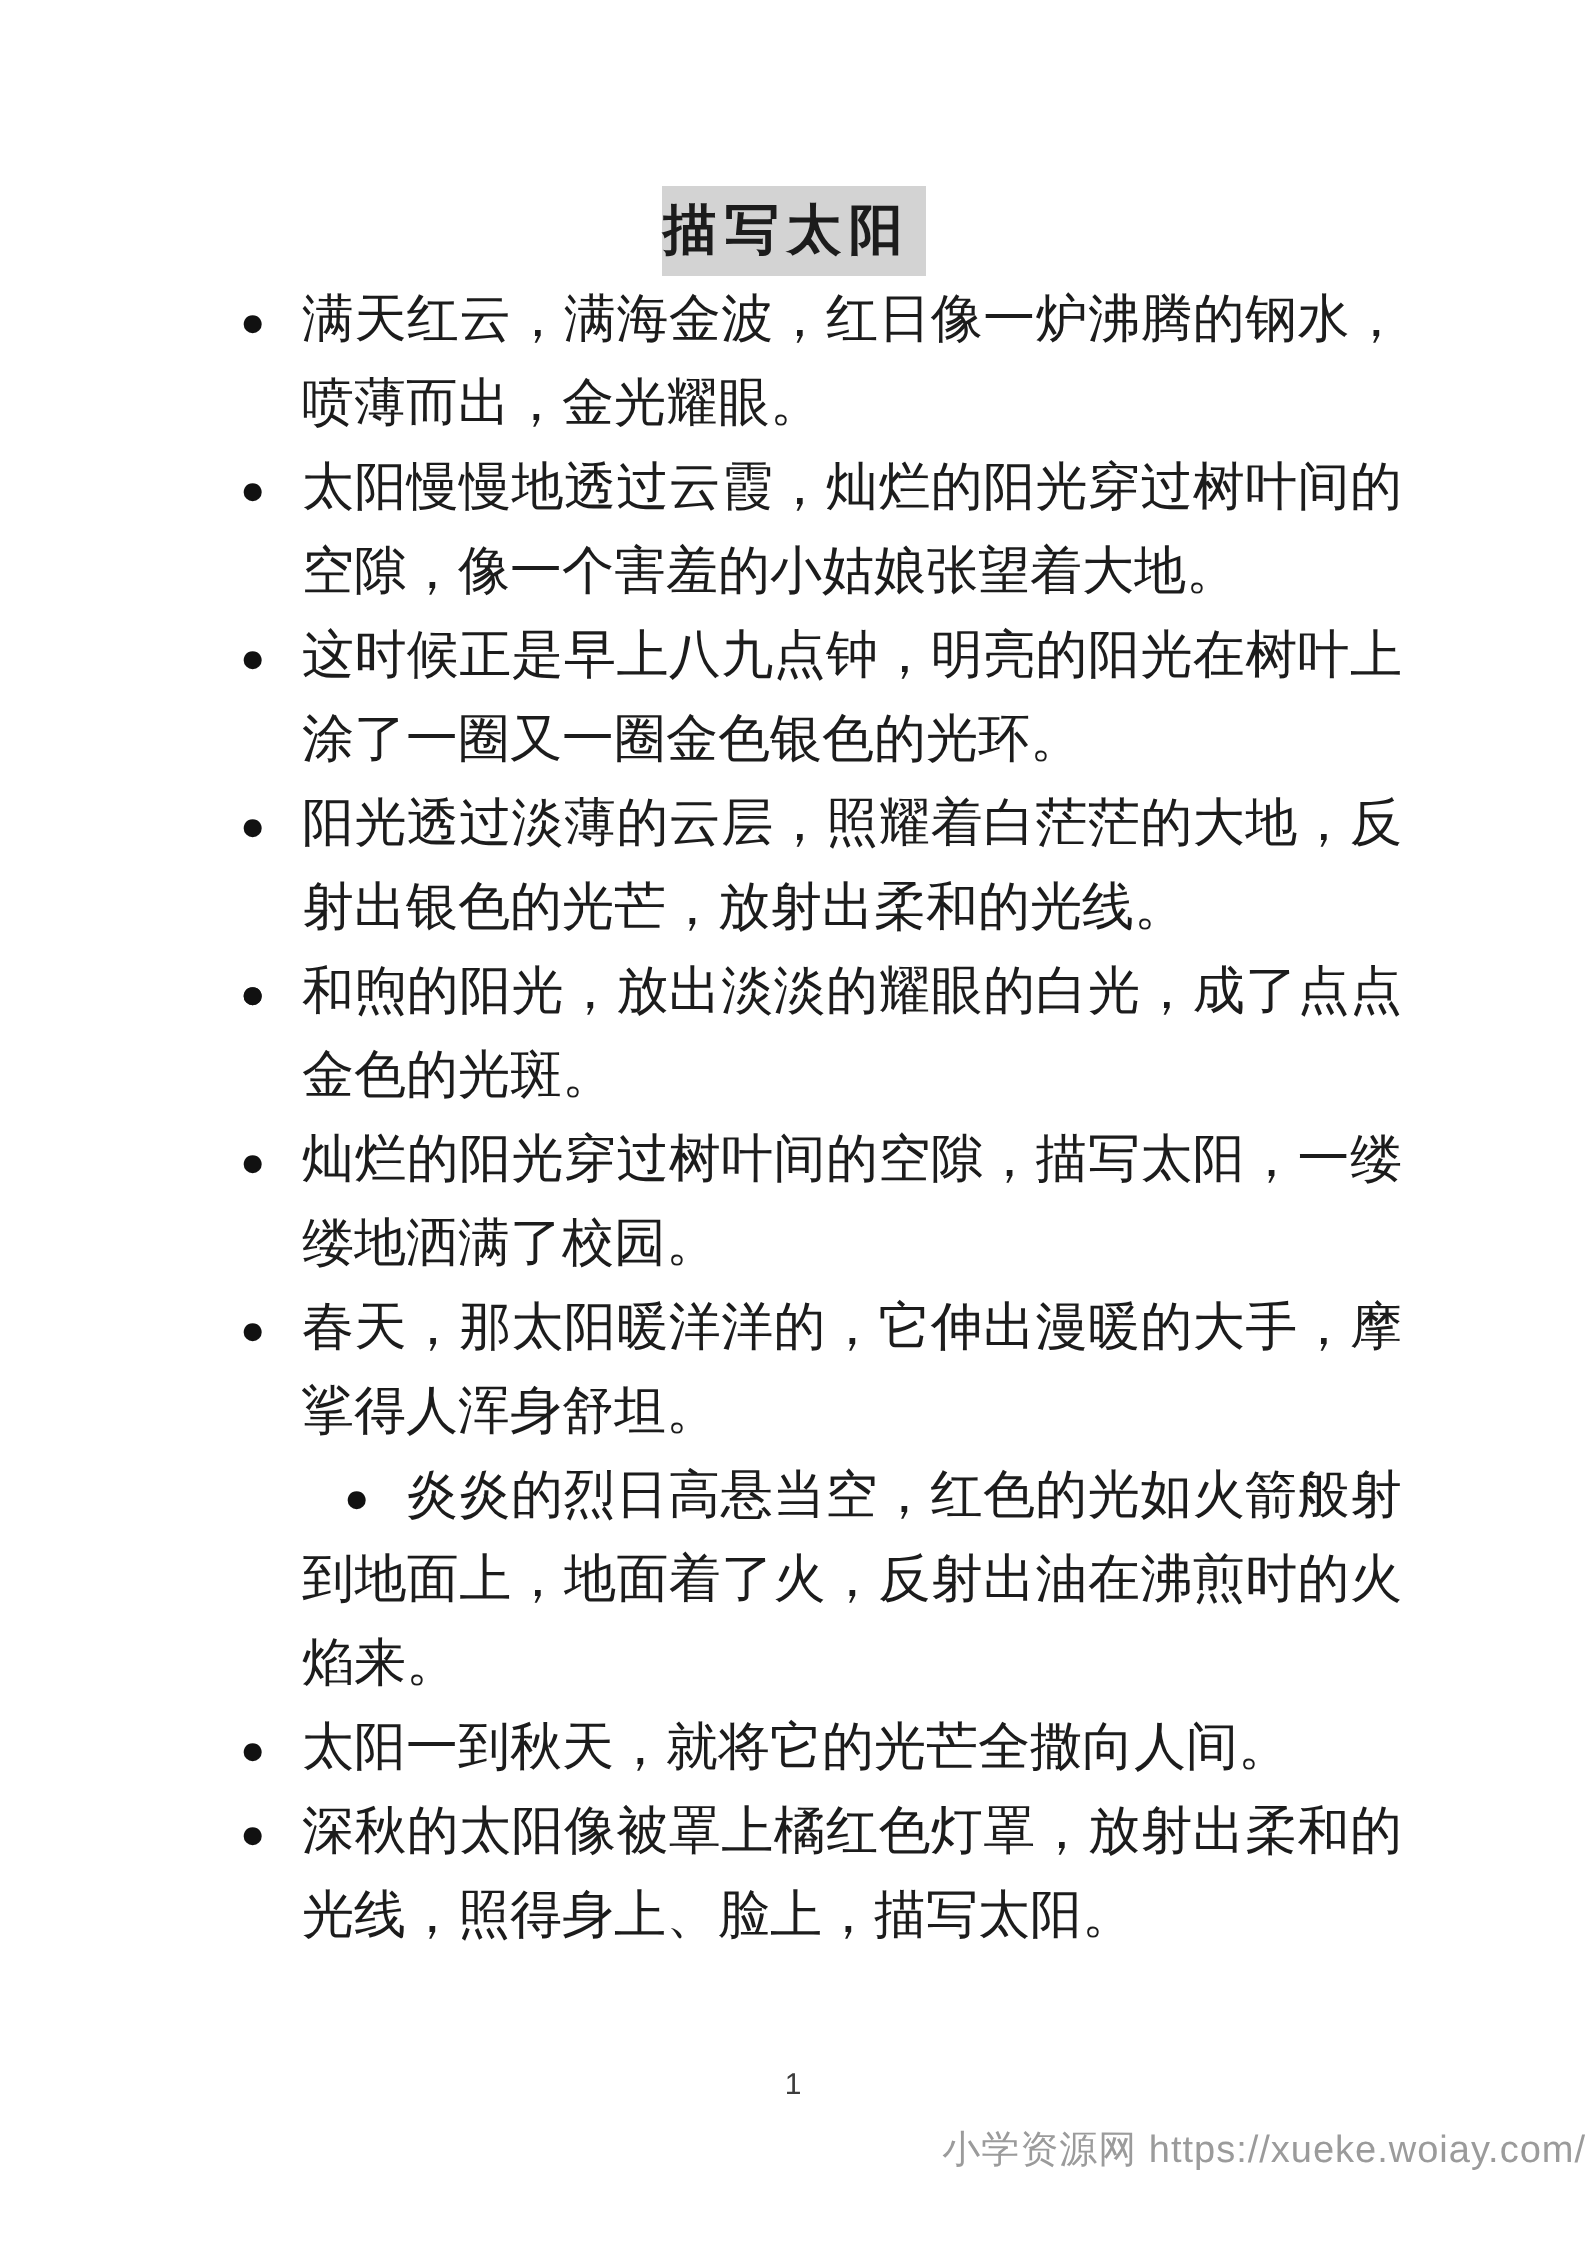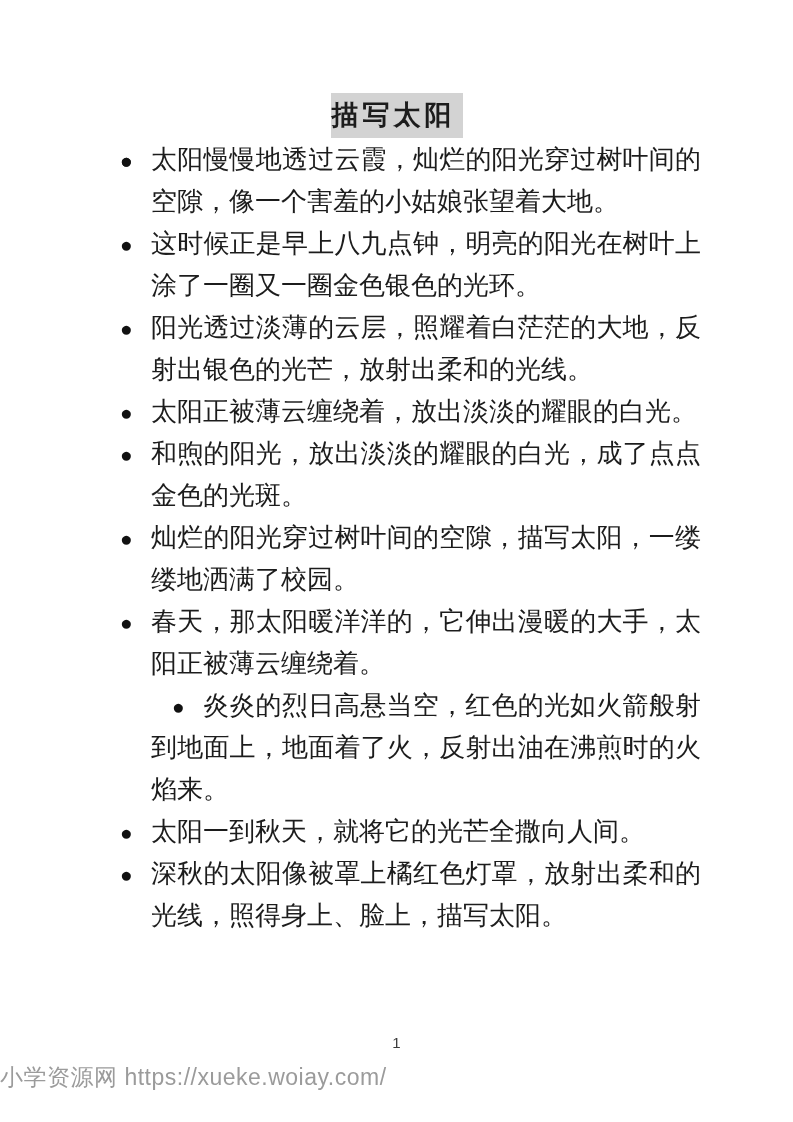--- a/index.html
+++ b/index.html
@@ -62,67 +62,67 @@
     text-align: center;
     font-family: "Liberation Sans", "DejaVu Sans", sans-serif;
     font-size: 15px;
     color: #3c3c3c;
   }
   .footer {
     position: absolute;
     top: 1062px;
     left: 0;
     width: 100%;
-    text-align: left;
+    text-align: right;
     font-family: "Liberation Sans", "DejaVu Sans", sans-serif;
-    font-size: 23px;
+    font-size: 19px;
     color: #9b9b9b;
     letter-spacing: 0.5px;
   }
 </style>
 </head>
 <body>
 
 <div class="page">
 
   <div class="title-row">
     <span class="title-hl">描写太阳</span>
   </div>
 
   <ul class="sentence-list">
     <li class="sentence">
       <span class="bullet">●</span>
+      <span class="text">满天红云，满海金波，红日像一炉沸腾的钢水，喷薄而出，金光耀眼。</span>
     </li>
     <li class="sentence">
       <span class="bullet">●</span>
       <span class="text">太阳慢慢地透过云霞，灿烂的阳光穿过树叶间的空隙，像一个害羞的小姑娘张望着大地。</span>
     </li>
     <li class="sentence">
       <span class="bullet">●</span>
       <span class="text">这时候正是早上八九点钟，明亮的阳光在树叶上涂了一圈又一圈金色银色的光环。</span>
     </li>
     <li class="sentence">
       <span class="bullet">●</span>
       <span class="text">阳光透过淡薄的云层，照耀着白茫茫的大地，反射出银色的光芒，放射出柔和的光线。</span>
     </li>
     <li class="sentence">
       <span class="bullet">●</span>
-      <span class="text">太阳正被薄云缠绕着，放出淡淡的耀眼的白光。</span>
     </li>
     <li class="sentence">
       <span class="bullet">●</span>
       <span class="text">和煦的阳光，放出淡淡的耀眼的白光，成了点点金色的光斑。</span>
     </li>
     <li class="sentence">
       <span class="bullet">●</span>
       <span class="text">灿烂的阳光穿过树叶间的空隙，描写太阳，一缕缕地洒满了校园。</span>
     </li>
     <li class="sentence">
       <span class="bullet">●</span>
-      <span class="text">春天，那太阳暖洋洋的，它伸出漫暖的大手，太阳正被薄云缠绕着。</span>
+      <span class="text">春天，那太阳暖洋洋的，它伸出漫暖的大手，摩挲得人浑身舒坦。</span>
     </li>
     <li class="sentence indent2">
       <span class="bullet">●</span>
       <span class="text">炎炎的烈日高悬当空，红色的光如火箭般射到地面上，地面着了火，反射出油在沸煎时的火焰来。</span>
     </li>
     <li class="sentence">
       <span class="bullet">●</span>
       <span class="text">太阳一到秋天，就将它的光芒全撒向人间。</span>
     </li>
     <li class="sentence">

